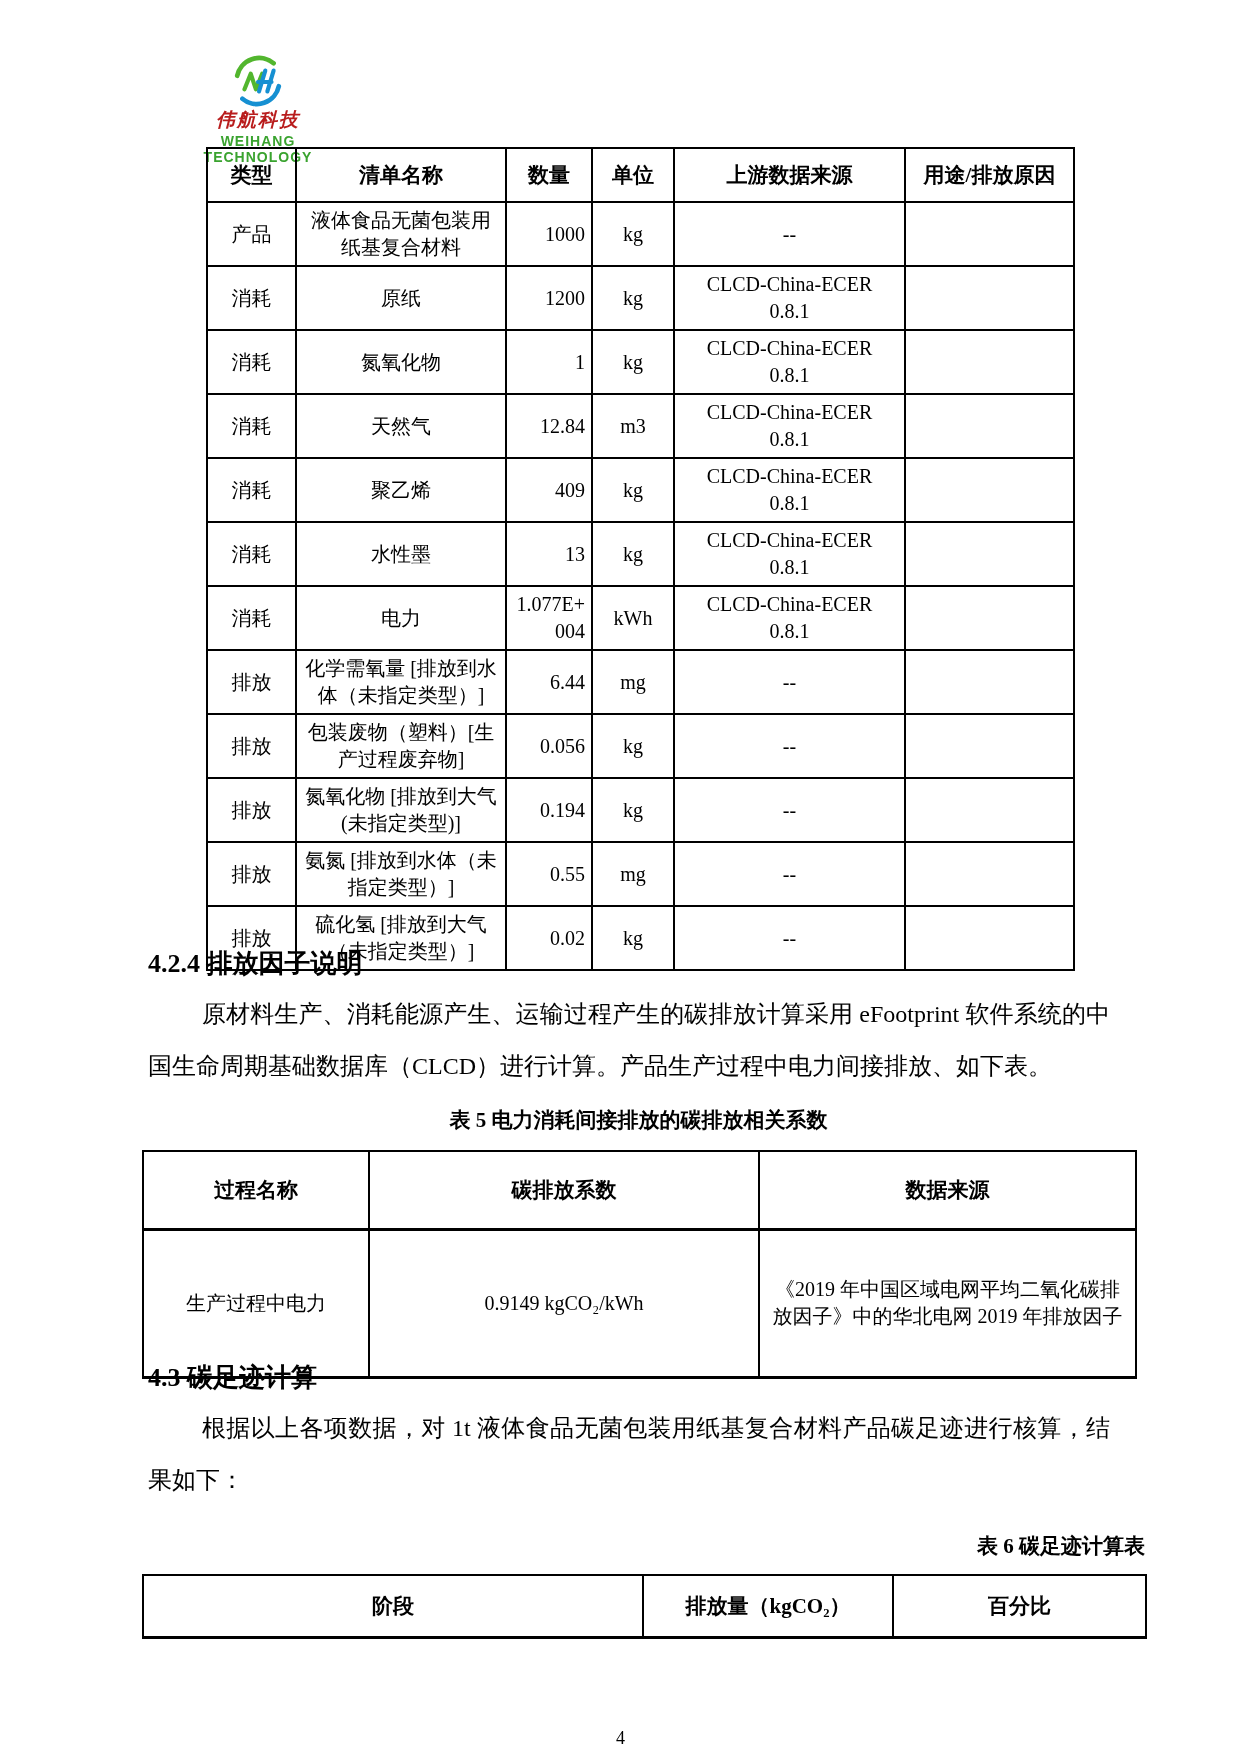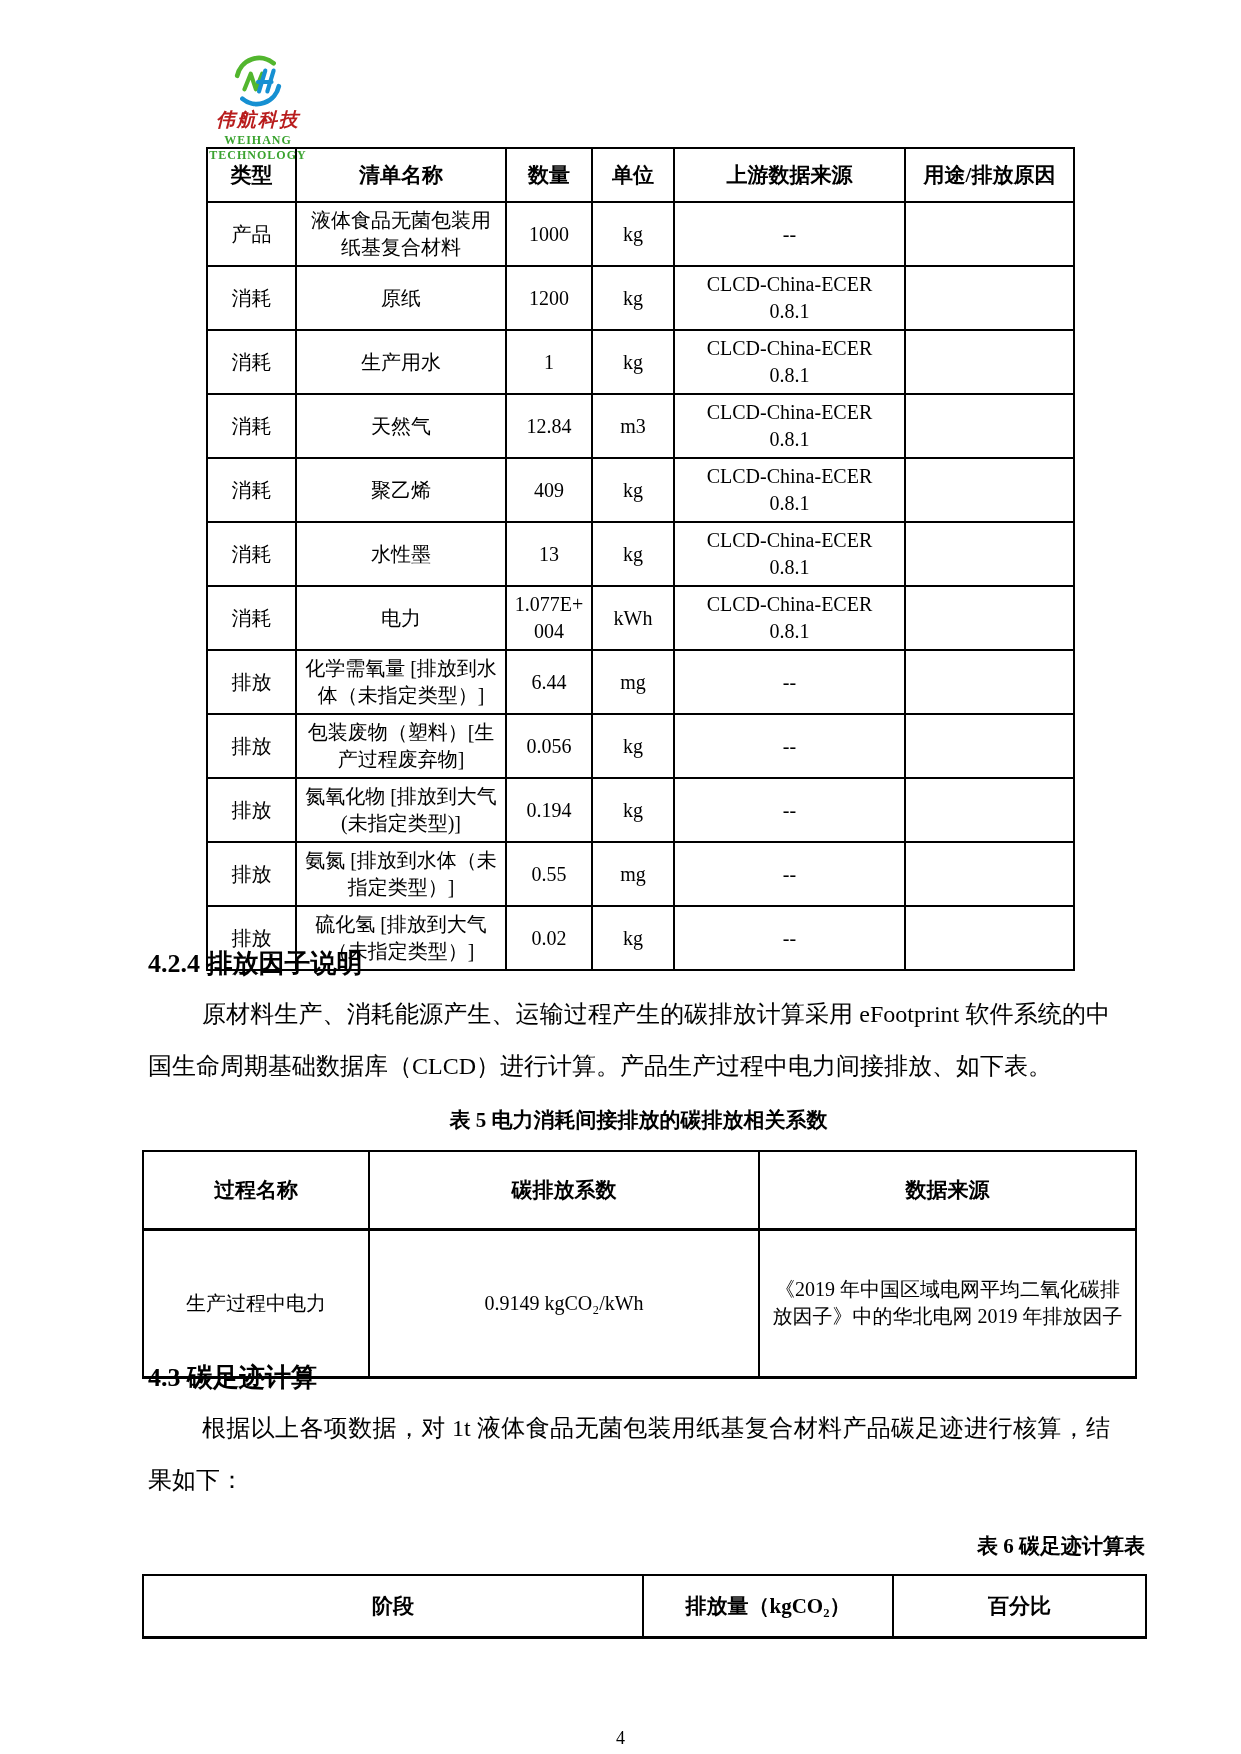--- a/index.html
+++ b/index.html
@@ -12,33 +12,33 @@
     font-family:"Liberation Serif","DejaVu Serif",serif;
     color:#000;
     overflow:hidden;
   }
 
   
   .logo { position:absolute; left:198px; top:55px; width:120px; text-align:center; }
   .logo-mark { display:block; margin:0 auto; }
   .logo-cn { font-size:19px; font-weight:bold; color:#b91c1c; letter-spacing:2px;
              font-family:"Liberation Sans","DejaVu Sans",sans-serif; font-style:italic; }
-  .logo-en { font-size:12px; color:#3aa32f; letter-spacing:1px; font-weight:bold;
-             font-family:Liberation Serif, serif; }
+  .logo-en { font-size:14px; color:#3aa32f; letter-spacing:1px; font-weight:bold;
+             font-family:Liberation Sans, sans-serif; }
 
   
   table { border-collapse:collapse; table-layout:fixed; }
   td, th { border:2px solid #000; text-align:center; vertical-align:middle;
            font-size:20px; line-height:1.35; padding:4px 6px; }
   th { font-weight:bold; font-size:21px;margin-top:22px; }
 
   .tbl-inventory { position:absolute; left:206px; top:147px; width:867px; }
   .tbl-inventory th { height:54px; }
   .tbl-inventory td { height:56px; }
-  .tbl-inventory td:nth-child(3) { word-break:break-all; }
+  .tbl-inventory td:nth-child(3) { word-break:break-all;text-align:right; }
   .tbl-inventory td:nth-child(5) { padding:4px 16px; }
 
   .h-section { position:absolute; font-size:26px; font-weight:bold;
                font-family:"Liberation Serif","DejaVu Serif",serif; }
   .h-424 { left:148px; top:946px; }
   .h-43  { left:148px; top:1360px; }
 
   .para { position:absolute; left:148px; width:962px; font-size:24px;
           line-height:52px; text-align:justify; text-indent:54px; }
   .para-424 { top:988px; }
@@ -106,21 +106,21 @@
         <tr>
         <td>消耗</td>
         <td>原纸</td>
         <td>1200</td>
         <td>kg</td>
         <td>CLCD-China-ECER 0.8.1</td>
         <td></td>
       </tr>
         <tr>
         <td>消耗</td>
-        <td>生产用水</td>
+        <td>氮氧化物</td>
         <td>1</td>
         <td>kg</td>
         <td>CLCD-China-ECER 0.8.1</td>
         <td></td>
       </tr>
         <tr>
         <td>消耗</td>
         <td>天然气</td>
         <td>12.84</td>
         <td>m3</td>

